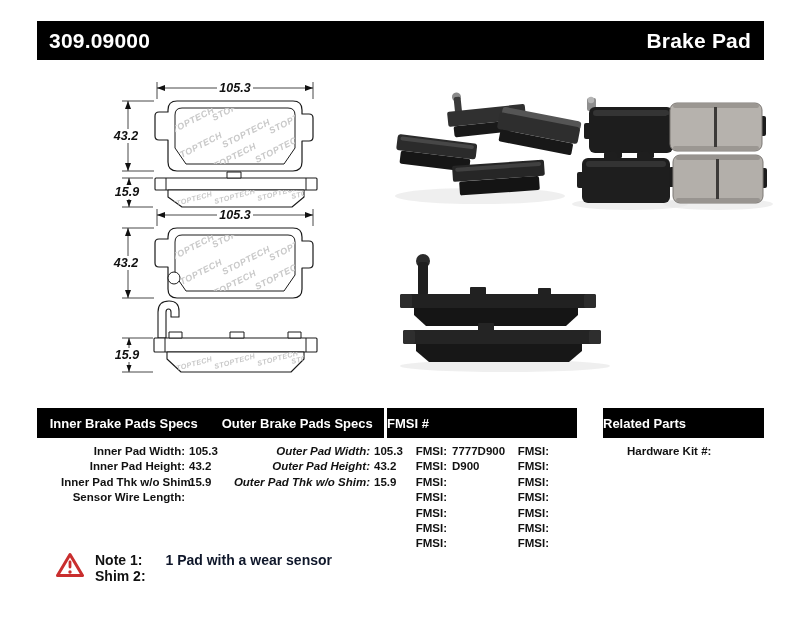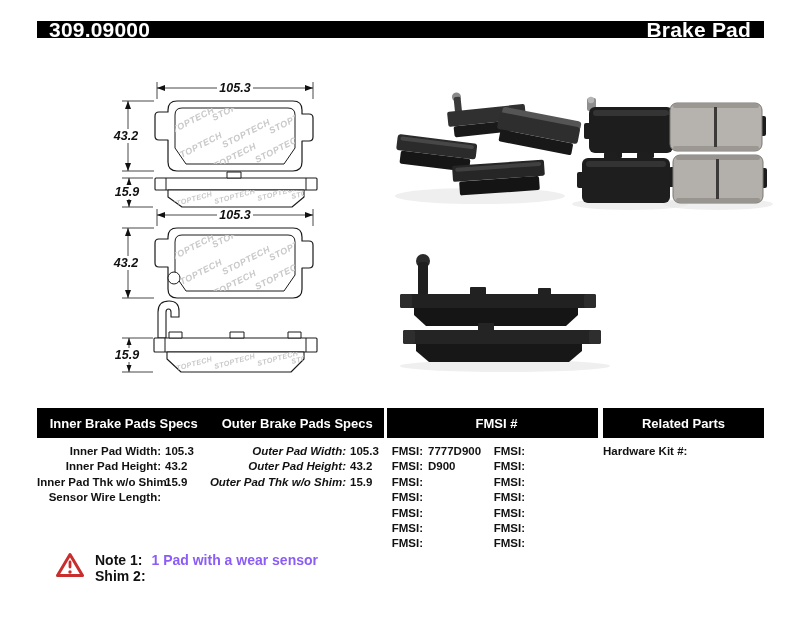--- a/index.html
+++ b/index.html
@@ -7,71 +7,71 @@
   body {
     width:800px; height:619px;
     font-family:"Liberation Sans", sans-serif;
     position:relative; overflow:hidden;
   }
   .page { position:relative; width:800px; height:619px; background:#fff; }
   .abs { position:absolute; }
 
   
   .topbar {
-    left:37px; top:21px; width:727px; height:17px;
+    left:37px; top:21px; width:727px; height:39px;
     background:#000; color:#fff;
     display:flex; justify-content:space-between; align-items:center;
     font-weight:bold; font-size:21px;
     padding:0 13px 0 12px;
     letter-spacing:0.2px;
   }
 
   
   .art { left:0; top:0; width:800px; height:619px; }
   svg text { font-family:"Liberation Sans", sans-serif; }
   .dimtxt { font-size:12.5px; font-weight:bold; font-style:italic; fill:#111; }
 
   
   .colbar {
     position:absolute; top:408px; height:30px;
     background:#000; color:#fff; font-weight:bold; font-size:13px;
     display:flex; align-items:center;
   }
   #bar-specs { left:37px; width:347px; }
   #bar-specs span { flex:1; text-align:center; }
-  #bar-fmsi { left:387px; width:211px; justify-content:center;padding-left:8px; }
-  #bar-related { left:603px; width:161px; justify-content:center; }
+  #bar-fmsi { left:387px; width:190px; justify-content:flex-start; }
+  #bar-related { left:603px; width:161px; justify-content:flex-start; }
 
   
   .spec-col {
     position:absolute; top:444px;
     font-size:11.5px; font-weight:bold; color:#111;
     line-height:15.4px; white-space:nowrap;
   }
   #col-inner { left:37px; }
   #col-inner .spec-label { width:124px; }
   #col-outer { left:209px; }
   #col-outer .spec-label { width:137px;font-style:italic; }
-  .spec-row { display:flex; }
+  .spec-row { display:flex;margin-left:24px; }
   .spec-label { display:inline-block; text-align:right; }
   .spec-value { margin-left:4px; }
 
   #col-fmsi-left { left:390px; }
   #col-fmsi-right { left:492px; }
   .fmsi-label { display:inline-block; width:33px; text-align:right; }
   .fmsi-value { margin-left:5px; }
 
   #col-related { left:603px; }
 
   
   .note-icon { left:56px; top:552px; width:28px; height:26px; }
   .note-line { position:absolute; left:95px; font-size:14px; font-weight:bold; color:#111; display:flex; }
   #note1 { top:552px; }
   #note2 { top:568px; }
-  .note-red { color:#8b5cf6; margin-left:9px; }
+  .note-red { color:#0f172a; margin-left:23px; }
 </style>
 </head>
 <body>
 
 <div class="page">
 
   <svg class="abs art" viewBox="0 0 800 619">
     <defs>
       <text id="wm" class="wmtxt" font-size="9" font-weight="bold" font-style="italic" fill="#c9c9c9" letter-spacing="0.5">STOPTECH</text>
       <path id="frictionFront" d="M182,108 L288,108 Q295,108 295,115 L295,148 L284,164 L186,164 L175,148 L175,115 Q175,108 182,108 Z"></path>

